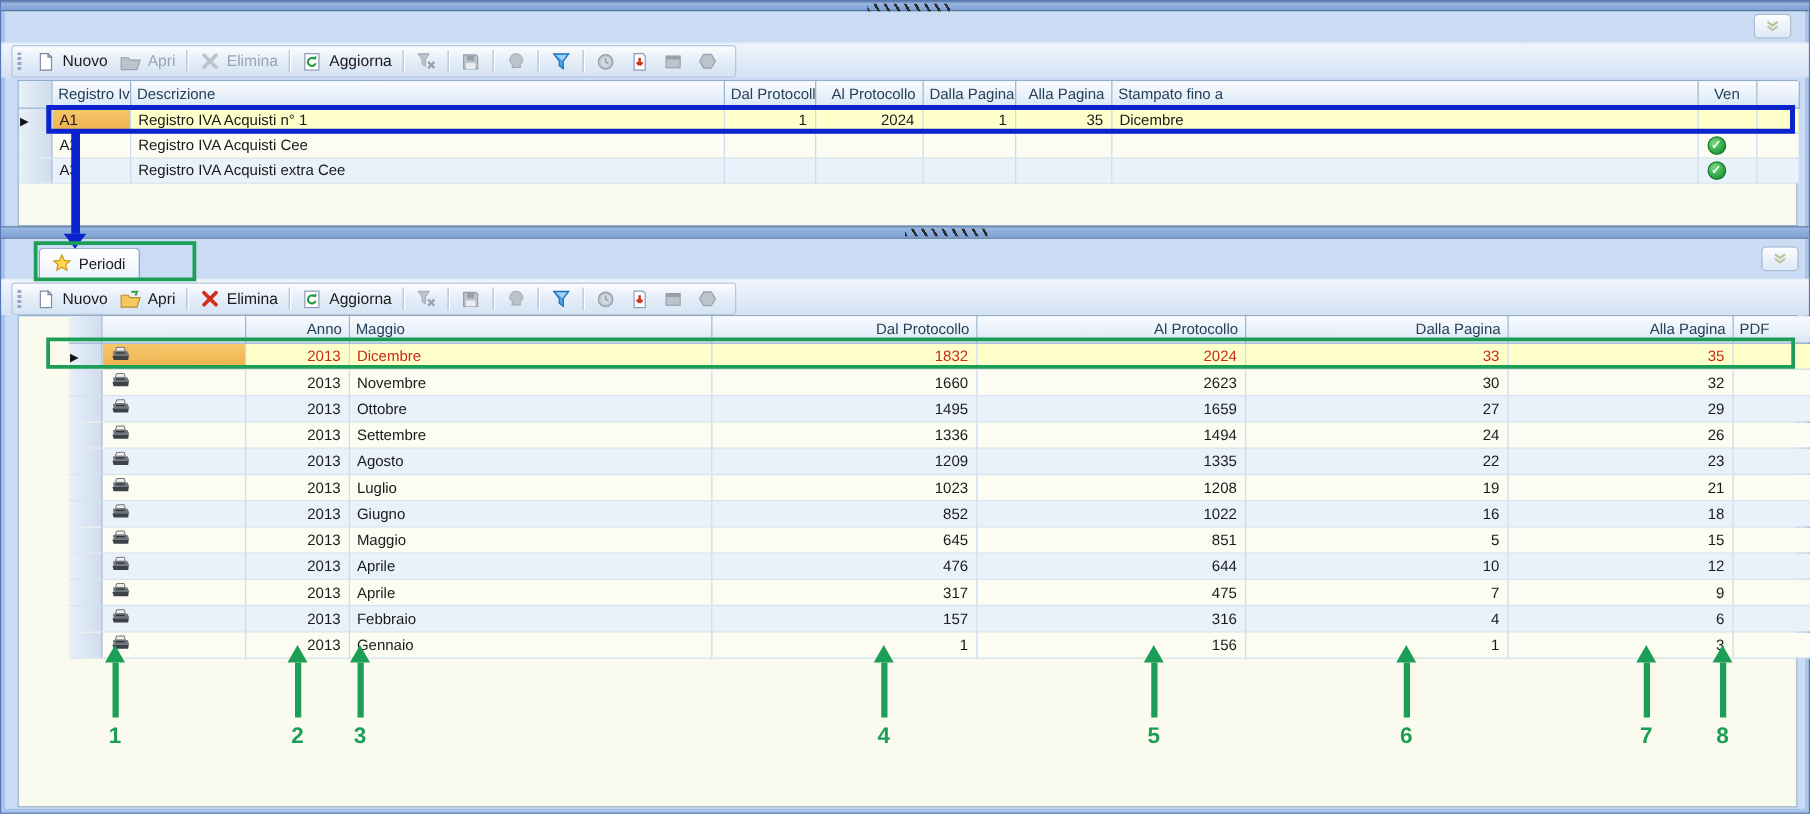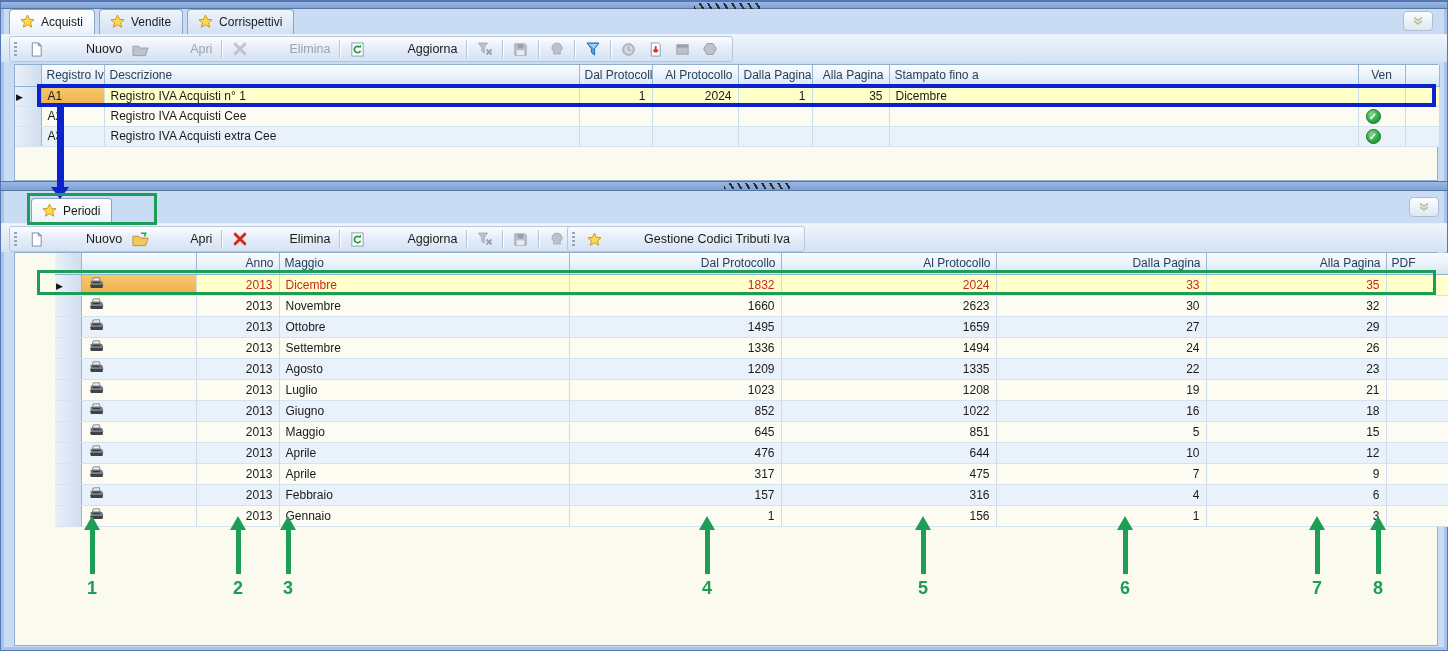--- a/index.html
+++ b/index.html
@@ -22,21 +22,21 @@
          background:linear-gradient(#fcfdfe,#dde8f6); display:flex; align-items:center; justify-content:center; }
 
   
   .toolbar-row { position:absolute; left:0; width:100%; background:linear-gradient(#f0f5fc,#d4e2f4); border-top:1px solid #e8eff9; }
   .toolstrip { position:absolute; display:flex; align-items:center; height:26px; padding:2px 9px 2px 13px;
          border:1px solid #b6c7dd; border-radius:3px;
          background:linear-gradient(#fdfdfe,#e6eef9 45%,#d5e3f4); }
   .handle { position:absolute; left:4px; top:5px; width:3px; height:15px;
          background:repeating-linear-gradient(#93a5c0 0 2px,transparent 2px 4px); }
   .tbtn { display:flex; align-items:center; gap:5px; padding:2px 5px; border-radius:2px; white-space:nowrap; }
-  .tbtn .tlabel { font-size:12.5px;margin-left:36px; }
+  .tbtn .tlabel { font-size:12.5px; }
   .tbtn.disabled .tlabel { color:#9aa4b0; }
   .tsep { width:1px; height:18px; background:#b4c2d6; box-shadow:1px 0 0 #ffffff; margin:0 4px; }
   .icon { display:inline-flex; width:17px; height:16px; align-items:center; justify-content:center; }
 
   
   .gridwrap { position:absolute; background:#fafaef; border:1px solid #93aecb; }
   table.grid { border-collapse:collapse; table-layout:fixed; width:1422px; }
   table.grid th { height:21px; font-weight:normal; font-size:12px; color:#253f58; padding:1px 5px;
          background:linear-gradient(#f9fbfe,#e9f1fa 55%,#d7e6f5);
          border-right:1px solid #9db7d2; border-bottom:1px solid #8fb0cf; overflow:hidden; white-space:nowrap; }
@@ -67,46 +67,20 @@
 </style>
 </head>
 <body>
 
 <div id="win">
 
   <div class="splitter" id="split-top" style="top:0;height:8px;">
     <div class="grip" style="left:693px;"></div>
   </div>
 
-  <div class="tabstrip" id="tabs-top" style="left:8px;top:8px;height:25px;">
-      <div class="tab active">
-        <span class="icon">
-          <svg viewBox="0 0 16 16" width="15" height="15">
-            <path d="M8 1.1 L10.1 5.7 15 6.1 11.3 9.3 12.4 14.1 8 11.5 3.6 14.1 4.7 9.3 1 6.1 5.9 5.7 Z" fill="#ffd84d" stroke="#c8951c" stroke-width="1"></path>
-          </svg>
-        </span>
-        <span>Acquisti</span>
-      </div>
-      <div class="tab">
-        <span class="icon">
-          <svg viewBox="0 0 16 16" width="15" height="15">
-            <path d="M8 1.1 L10.1 5.7 15 6.1 11.3 9.3 12.4 14.1 8 11.5 3.6 14.1 4.7 9.3 1 6.1 5.9 5.7 Z" fill="#ffd84d" stroke="#c8951c" stroke-width="1"></path>
-          </svg>
-        </span>
-        <span>Vendite</span>
-      </div>
-      <div class="tab">
-        <span class="icon">
-          <svg viewBox="0 0 16 16" width="15" height="15">
-            <path d="M8 1.1 L10.1 5.7 15 6.1 11.3 9.3 12.4 14.1 8 11.5 3.6 14.1 4.7 9.3 1 6.1 5.9 5.7 Z" fill="#ffd84d" stroke="#c8951c" stroke-width="1"></path>
-          </svg>
-        </span>
-        <span>Corrispettivi</span>
-      </div>
-    </div>
   <div class="collapse-btn" style="left:1402px;top:10px;">
     <span class="icon">
         <svg viewBox="0 0 12 10" width="12" height="10">
           <path d="M2 1.5 L6 4.5 L10 1.5 M2 5 L6 8 L10 5" stroke="#bcc094" stroke-width="1.7" fill="none"></path>
         </svg>
       </span>
   </div>
   <div class="toolbar-row" style="top:33px;height:28px;">
     <div class="toolstrip" id="toolbar-top" style="left:8px;top:1px;">
       <div class="handle"></div>
@@ -416,31 +390,20 @@
           </span>
         </div>
         <div class="tbtn disabled">
           <span class="icon">
             <svg viewBox="0 0 16 16" width="16" height="16">
               <path d="M5 2.5 H11 L14.3 8 L11 13.5 H5 L1.7 8 Z" fill="#bcc3cb" stroke="#98a1ab"></path>
             </svg>
           </span>
         </div>
       </div>
-    <div class="toolstrip" style="left:566px;top:2px;">
-      <div class="handle"></div>
-      <div class="tbtn">
-        <span class="icon">
-            <svg viewBox="0 0 16 16" width="15" height="15">
-              <path d="M8 1.1 L10.1 5.7 15 6.1 11.3 9.3 12.4 14.1 8 11.5 3.6 14.1 4.7 9.3 1 6.1 5.9 5.7 Z" fill="#ffd84d" stroke="#c8951c" stroke-width="1"></path>
-            </svg>
-          </span>
-        <span class="tlabel">Gestione Codici Tributi Iva</span>
-      </div>
-    </div>
   </div>
   <div class="gridwrap" style="left:13px;top:251px;width:1424px;height:394px;padding-left:40px;">
     <table class="grid">
       <colgroup id="cols-bottom">
           <col style="width:26px">
           <col style="width:115px">
           <col style="width:83px">
           <col style="width:290px">
           <col style="width:212px">
           <col style="width:215px">

